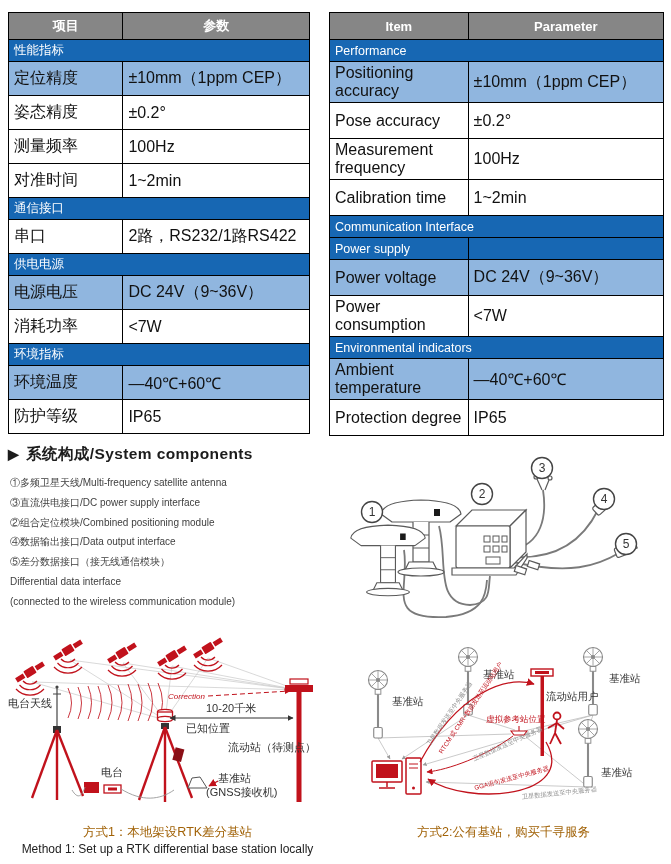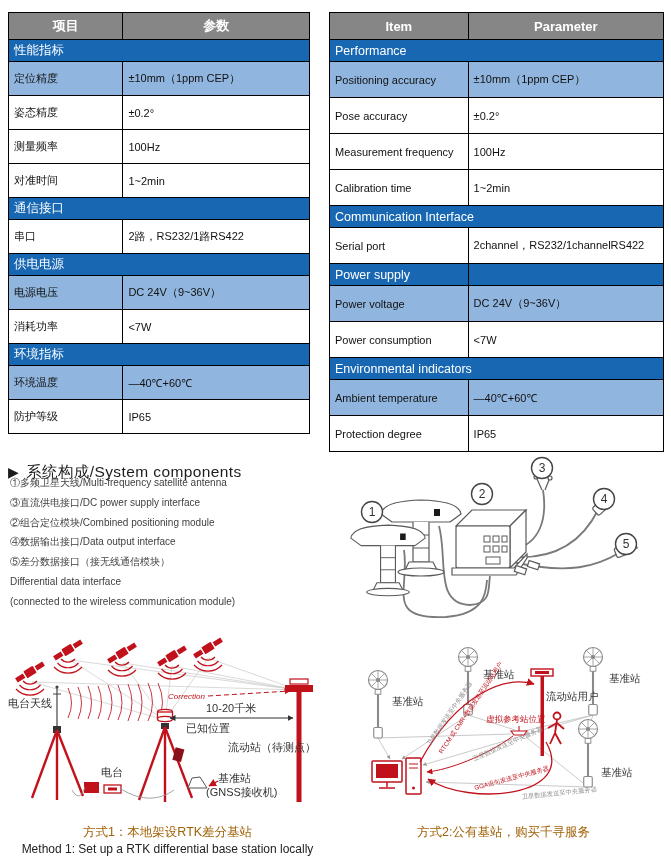--- a/index.html
+++ b/index.html
@@ -2,33 +2,33 @@
 <html><head>
 <meta charset="utf-8">
 <style>
   html,body{margin:0;padding:0;}
   body{
     width:671px;height:864px;position:relative;background:#ffffff;
     font-family:"Liberation Sans",sans-serif;color:#1a1a1a;overflow:hidden;
   }
   
   .spec{border-collapse:collapse;table-layout:fixed;background:#fff;}
-  .spec th,.spec td{border:1.6px solid #000;padding:2px 5px;font-size:11px;overflow:hidden;}
+  .spec th,.spec td{border:1.6px solid #000;padding:2px 5px;font-size:16px;overflow:hidden;}
   .spec th{background:#868686;color:#ffffff;font-weight:700;text-align:center;height:22px;font-size:13px;}
   .spec tr.sec td{background:#1767b3;color:#fff;height:17px;font-size:12.5px;}
   .spec tr.hl td{background:#90b6df;}
   .spec td{color:#111;}
   .table-cn{position:absolute;left:8px;top:12px;width:302px;}
   .table-cn td{height:29px;}
   .table-cn tr.sec td{height:17px;margin-left:32px;}
   .table-en{position:absolute;left:329px;top:12px;width:335px;border-radius:9px;}
   .table-en td{height:31px;margin-top:24px;}
   .table-en tr.sec td{height:17px;}
   
-  .sys-head{position:absolute;left:8px;top:462px;font-size:15.5px;font-weight:400;color:#1c1c1c;letter-spacing:.4px;}
+  .sys-head{position:absolute;left:8px;top:444px;font-size:15.5px;font-weight:700;color:#1c1c1c;letter-spacing:.4px;}
   .sys-head .tri{font-size:14px;margin-right:7px;}
   .sys-list{position:absolute;left:10px;top:473px;width:325px;font-size:10px;line-height:19.8px;color:#404040;}
   
   .diag{position:absolute;}
   #device-svg{left:336px;top:454px;width:332px;height:170px;}
   #m1-svg{left:2px;top:630px;width:332px;height:190px;}
   #m2-svg{left:338px;top:630px;width:332px;height:190px;}
   text{font-family:"Liberation Sans",sans-serif;}
   .t-dark{font-size:11px;fill:#333;}
   .t-dark-s{font-size:10.5px;fill:#333;}
@@ -135,24 +135,20 @@
         <td>Measurement frequency</td>
         <td>100Hz</td>
       </tr>
   <tr>
         <td>Calibration time</td>
         <td>1~2min</td>
       </tr>
   <tr class="sec">
         <td colspan="2">Communication Interface</td>
       </tr>
-  <tr>
-        <td>Serial port</td>
-        <td>2channel，RS232/1channelRS422</td>
-      </tr>
   <tr class="sec">
         <td>Power supply</td>
         <td></td>
       </tr>
   <tr class="hl">
         <td>Power voltage</td>
         <td>DC 24V（9~36V）</td>
       </tr>
   <tr>
         <td>Power consumption</td>

